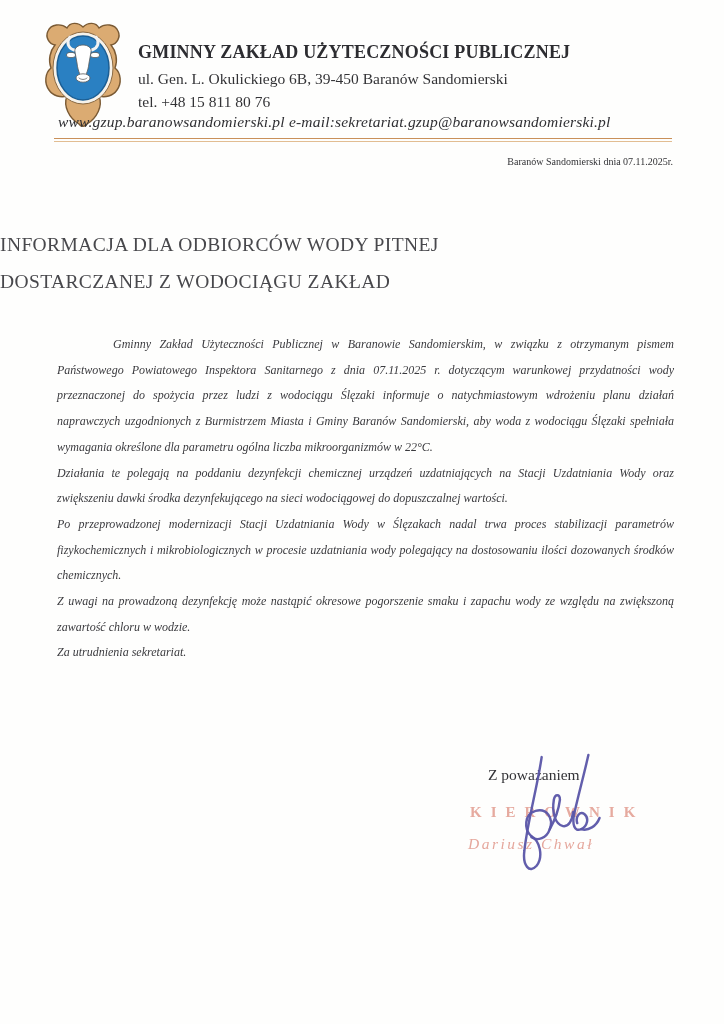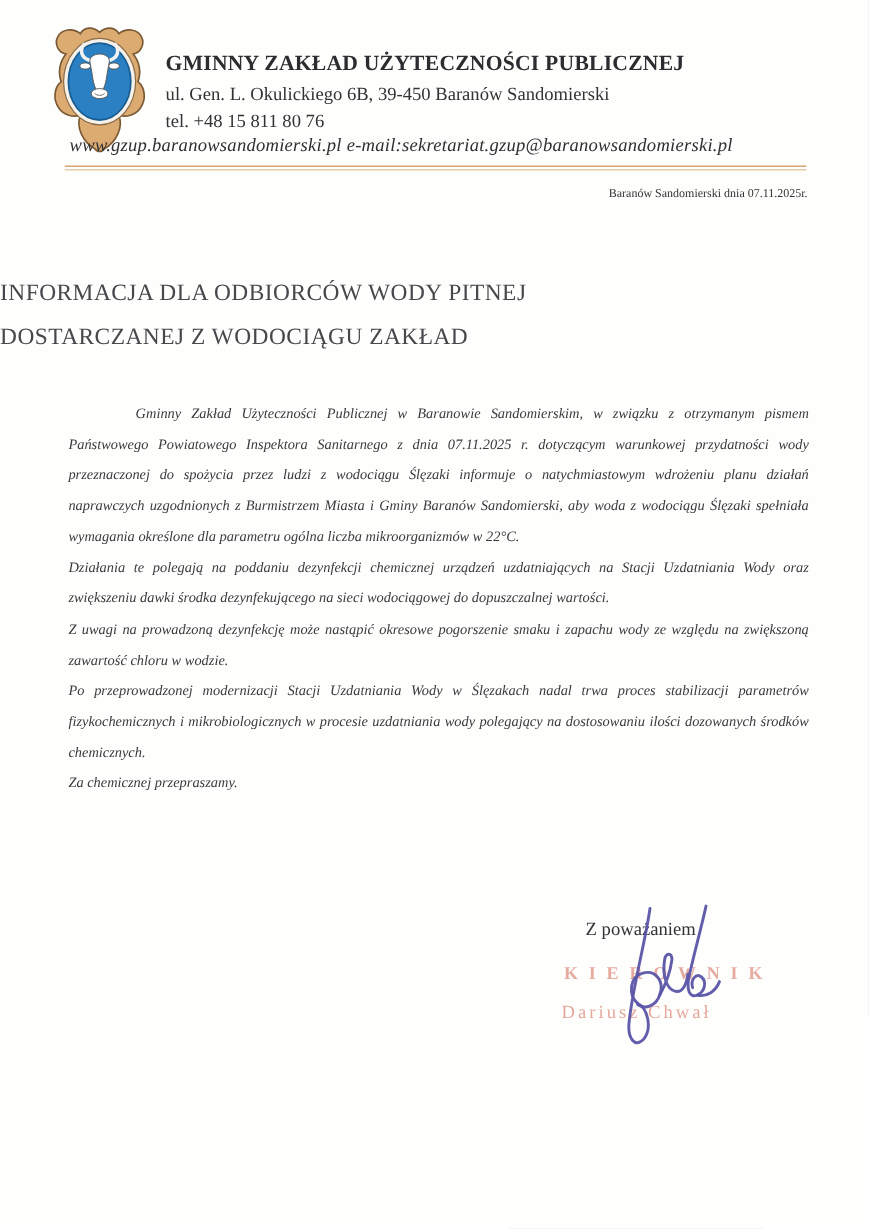--- a/index.html
+++ b/index.html
@@ -56,21 +56,21 @@
   .body-text p{margin:0;}
   .body-text p.indent{text-indent:56px;}
   
   .sign-block{position:absolute;left:455px;top:766px;width:230px;}
   .closing{margin-left:33px;font-size:15.5px;color:#333337;}
   .stamp-title{
     margin:20px 0 0 15px;font-size:15px;font-weight:bold;
     letter-spacing:9px;color:var(--stamp-red);opacity:.72;
   }
   .stamp-name{
-    margin:14px 0 0 13px;font-size:15.5px;
+    margin:14px 0 0 13px;font-size:15.5px;font-style:italic;
     letter-spacing:2.5px;color:var(--stamp-red);opacity:.75;
   }
   .signature-svg{position:absolute;left:58px;top:-15px;width:102px;height:132px;}
   .sig-stroke{fill:none;stroke:var(--ink-blue);stroke-width:2.4;
     stroke-linecap:round;stroke-linejoin:round;opacity:.95;}
 </style>
 </head>
 <body>
 
 <div class="page">
@@ -111,23 +111,23 @@
   <div class="date-line">Baranów Sandomierski dnia 07.11.2025r.</div>
 
   <h1 class="doc-title">
     <div>INFORMACJA DLA ODBIORCÓW WODY PITNEJ</div>
     <div>DOSTARCZANEJ Z WODOCIĄGU ZAKŁAD</div>
   </h1>
 
   <main class="body-text">
     <p class="indent">Gminny Zakład Użyteczności Publicznej w Baranowie Sandomierskim, w związku z otrzymanym pismem Państwowego Powiatowego Inspektora Sanitarnego z dnia 07.11.2025 r. dotyczącym warunkowej przydatności wody przeznaczonej do spożycia przez ludzi z wodociągu Ślęzaki informuje o natychmiastowym wdrożeniu planu działań naprawczych uzgodnionych z Burmistrzem Miasta i Gminy Baranów Sandomierski, aby woda z wodociągu Ślęzaki spełniała wymagania określone dla parametru ogólna liczba mikroorganizmów w 22°C.</p>
     <p>Działania te polegają na poddaniu dezynfekcji chemicznej urządzeń uzdatniających na Stacji Uzdatniania Wody oraz zwiększeniu dawki środka dezynfekującego na sieci wodociągowej do dopuszczalnej wartości.</p>
+    <p>Po przeprowadzonej modernizacji Stacji Uzdatniania Wody w Ślęzakach nadal trwa proces stabilizacji parametrów fizykochemicznych i mikrobiologicznych w procesie uzdatniania wody polegający na dostosowaniu ilości dozowanych środków chemicznych.</p>
     <p>Z uwagi na prowadzoną dezynfekcję może nastąpić okresowe pogorszenie smaku i zapachu wody ze względu na zwiększoną zawartość chloru w wodzie.</p>
-    <p>Po przeprowadzonej modernizacji Stacji Uzdatniania Wody w Ślęzakach nadal trwa proces stabilizacji parametrów fizykochemicznych i mikrobiologicznych w procesie uzdatniania wody polegający na dostosowaniu ilości dozowanych środków chemicznych.</p>
-    <p>Za chemicznej przepraszamy.</p>
+    <p>Za utrudnienia sekretariat.</p>
   </main>
 
   <div class="sign-block">
     <div class="closing">Z poważaniem</div>
     <div class="stamp-title">KIEROWNIK</div>
     <div class="stamp-name">Dariusz Chwał</div>
 
     <svg class="signature-svg" viewBox="0 0 100 130" role="img">
       <path class="sig-stroke" d="M28,6 C24,34 14,70 11,98 C9,113 16,121 23,113 C30,104 26,88 18,84"></path>
       <path class="sig-stroke" d="M18,84 C10,77 11,62 22,59 C33,56 40,66 36,77 C33,86 24,89 18,85"></path>

